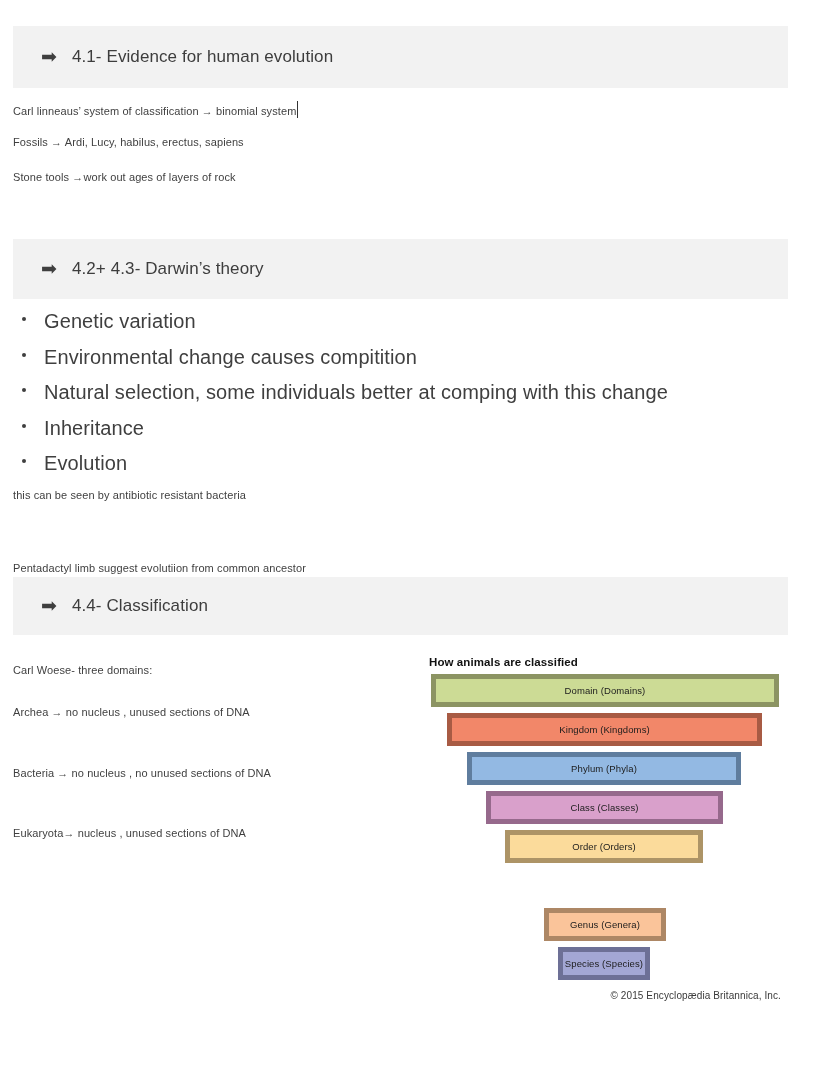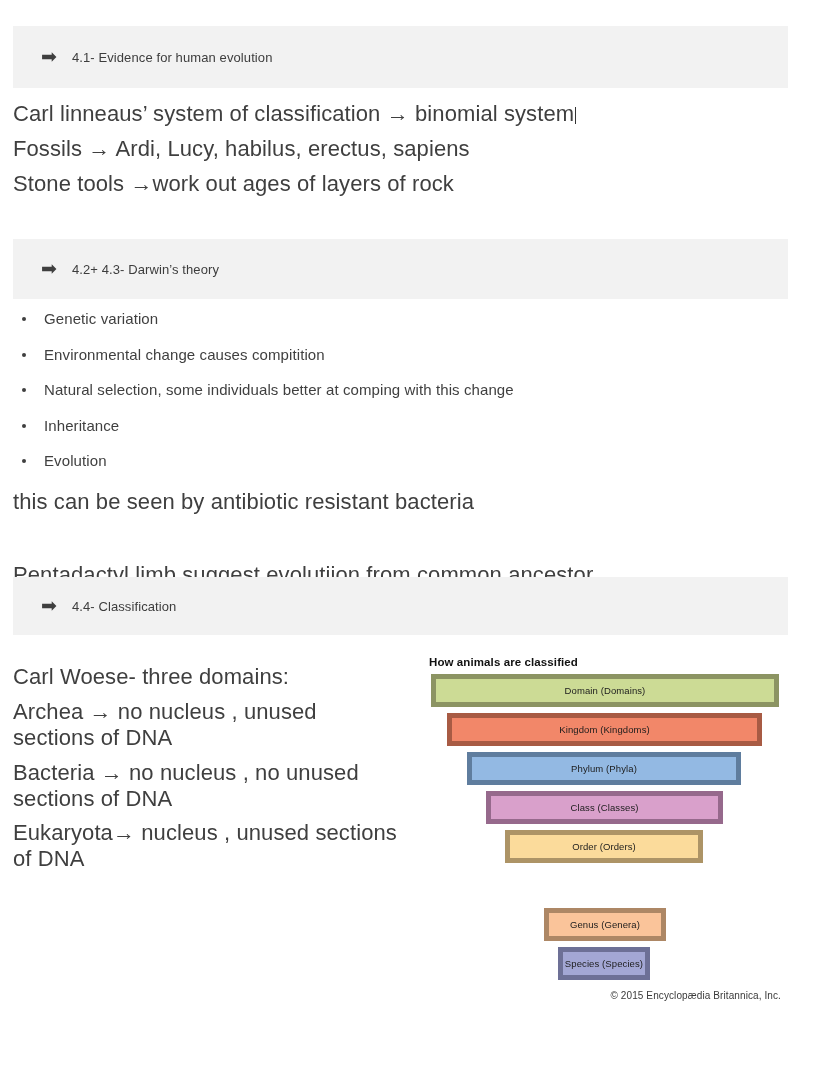--- a/index.html
+++ b/index.html
@@ -35,34 +35,34 @@
   }
   .heading-arrow {
     font-size: 19px;
     line-height: 1;
     color: #3f3f3f;
     margin-right: 15px;
     display: inline-block;
     transform: translateY(-1px);
   }
   .heading-text {
-    font-size: 13px;
+    font-size: 17px;
     color: #3d3d3d;
     letter-spacing: 0.1px;
   }
 
   #band-1 { top: 26px;  height: 62px; }
   #band-2 { top: 239px; height: 60px; }
   #band-3 { top: 577px; height: 58px; }
 
   
   .para {
     position: absolute;
     left: 13px;
-    font-size: 22px;
+    font-size: 11px;
     color: #3f3f3f;
     letter-spacing: 0.1px;
     white-space: pre;
   }
   .para.wrapped { white-space: normal; }
 
   .caret {
     display: inline-block;
     width: 1px;
     height: 17px;
@@ -77,21 +77,21 @@
     left: 13px;
     top: 310px;
     margin: 0;
     padding: 0;
     list-style: none;
   }
   .bullets li {
     position: relative;
     padding-left: 31px;
     height: 35.5px;
-    font-size: 15px;
+    font-size: 20px;
     color: #3f3f3f;
     letter-spacing: 0.1px;
     white-space: nowrap;
   }
   .bullets li .dot {
     position: absolute;
     left: 9px;
     top: 7px;
     width: 4px;
     height: 4px;

